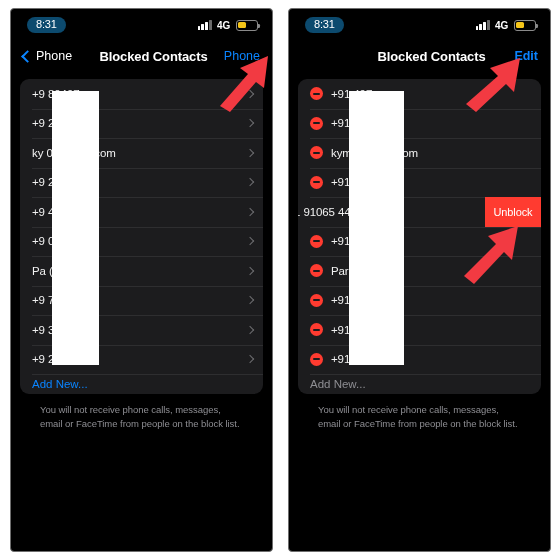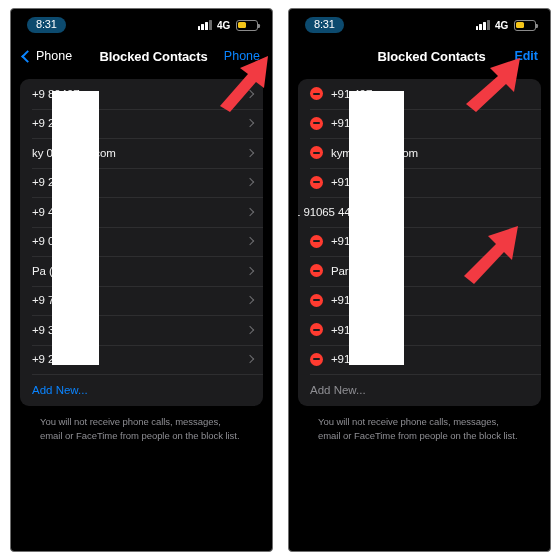--- a/index.html
+++ b/index.html
@@ -220,21 +220,21 @@
     right: 2.8px;
     top: 5.7px;
     height: 1.6px;
     background: #1c1c1e;
     border-radius: 1px;
   }
   .row-addnew {
     position: relative;
     display: flex;
     align-items: center;
-    height: 32px;
+    height: 20px;
     padding: 0 12px;
     box-sizing: border-box;
   }
   .row-addnew .label {
     color: #0a84ff;
     font-size: 11.5px;
   }
   .footer-note {
     margin: 9px 20px 0 20px;
     color: #8e8e93;
@@ -399,20 +399,21 @@
         <div class="row">
           <span class="minus-btn"></span>
           <span class="label">kym             @gmail.com</span>
         </div>
         <div class="row">
           <span class="minus-btn"></span>
           <span class="label">+91                636</span>
         </div>
         <div class="row swiped">
           <span class="label">1 91065 44</span>
+          <span class="unblock-btn">Unblock</span>
         </div>
         <div class="row">
           <span class="minus-btn"></span>
           <span class="label">+91                002</span>
         </div>
         <div class="row">
           <span class="minus-btn"></span>
           <span class="label">Par            (mobile)</span>
         </div>
         <div class="row">

